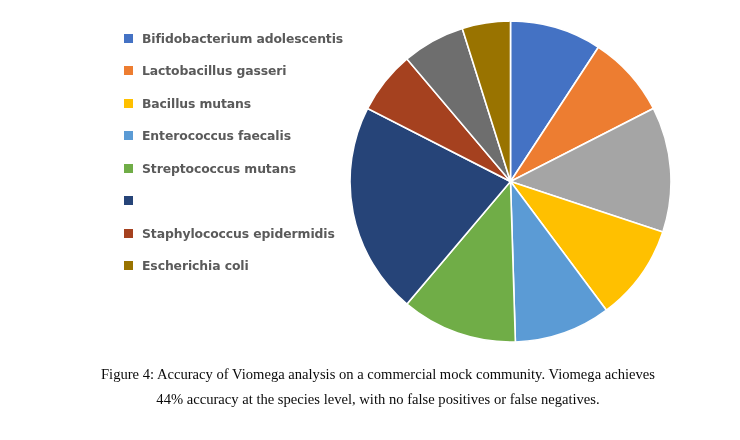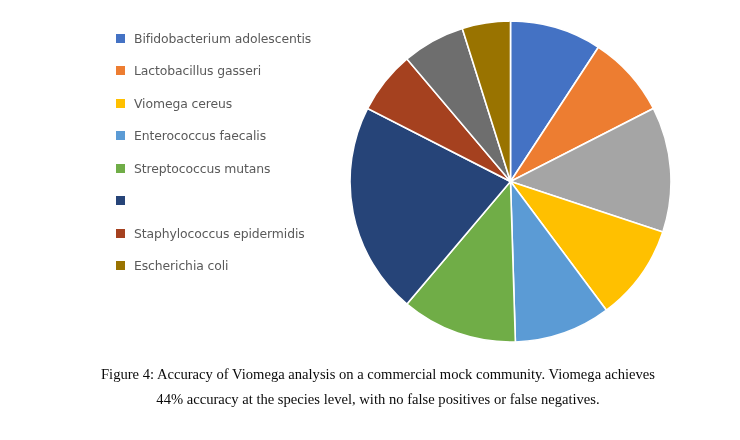--- a/index.html
+++ b/index.html
@@ -19,23 +19,24 @@
     height: 440px;
     background: #ffffff;
   }
   .figure-area {
     position: relative;
     width: 740px;
     height: 360px;
   }
   .legend {
     position: absolute;
-    left: 116px;
+    left: 124px;
     top: 22px;
     width: 230px;
+    font-weight: bold;
   }
   .legend-item {
     display: flex;
     align-items: center;
     height: 32.5px;
   }
   .legend-swatch {
     width: 9px;
     height: 9px;
     flex: 0 0 9px;
@@ -93,21 +94,21 @@
         <div class="legend-item">
           <span class="legend-swatch" style="background: rgb(68, 114, 196);"></span>
           <span class="legend-label">Bifidobacterium adolescentis</span>
         </div>
         <div class="legend-item">
           <span class="legend-swatch" style="background: rgb(237, 125, 49);"></span>
           <span class="legend-label">Lactobacillus gasseri</span>
         </div>
         <div class="legend-item">
           <span class="legend-swatch" style="background: rgb(255, 192, 0);"></span>
-          <span class="legend-label">Viomega cereus</span>
+          <span class="legend-label">Bacillus mutans</span>
         </div>
         <div class="legend-item">
           <span class="legend-swatch" style="background: rgb(91, 155, 213);"></span>
           <span class="legend-label">Enterococcus faecalis</span>
         </div>
         <div class="legend-item">
           <span class="legend-swatch" style="background: rgb(112, 173, 71);"></span>
           <span class="legend-label">Streptococcus mutans</span>
         </div>
         <div class="legend-item">

